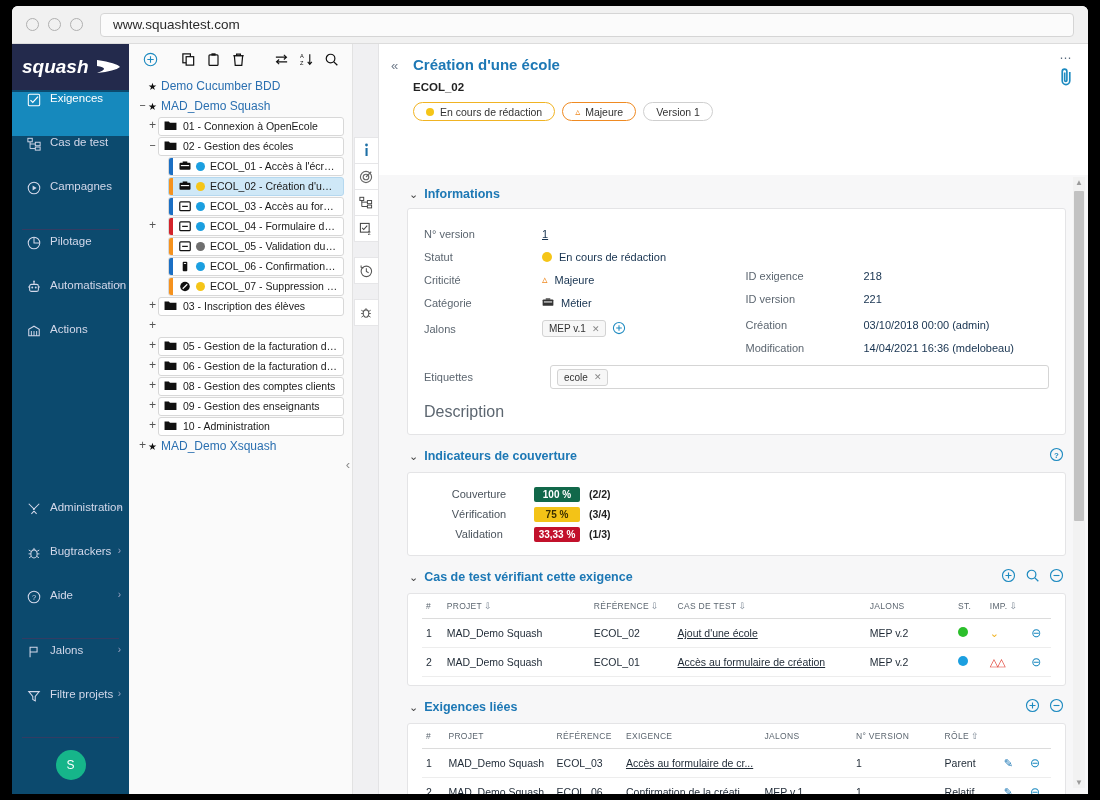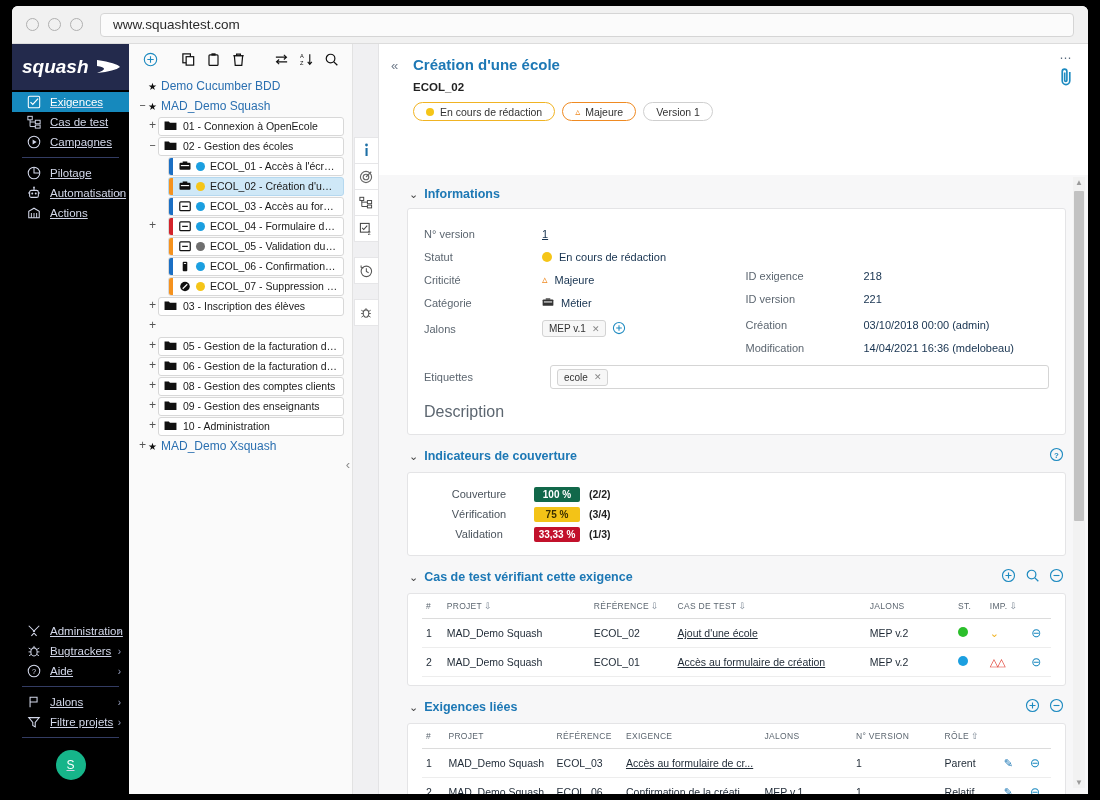--- a/index.html
+++ b/index.html
@@ -54,40 +54,39 @@
   }
   .app {
     position: relative;
     display: flex;
     height: 750px;
     background: #fff;
   }
   
   .nav {
     width: 117px;
-    background: #000000;
+    background: #0c4a6e;
     color: #cfd4e8;
     display: flex;
     flex-direction: column;
     flex-shrink: 0;
-    text-decoration: underline;
   }
   .logo {
     height: 46px;
     display: flex;
     align-items: center;
     justify-content: center;
     background: #232a4c;
   }
   .logo svg { display:block; }
   .nav-list { padding-top: 2px; }
   .nav-item {
     display: flex;
-    align-items: center;
-    height: 20px;
+    align-items: flex-start;
+    height: 44px;
     padding-left: 13px;
     font-size: 11.5px;
     color: #d3d8ea;
     position: relative;
   }
   .nav-item.active {
     background: #1689bd;
     color: #ffffff;
   }
   .nav-ico {

